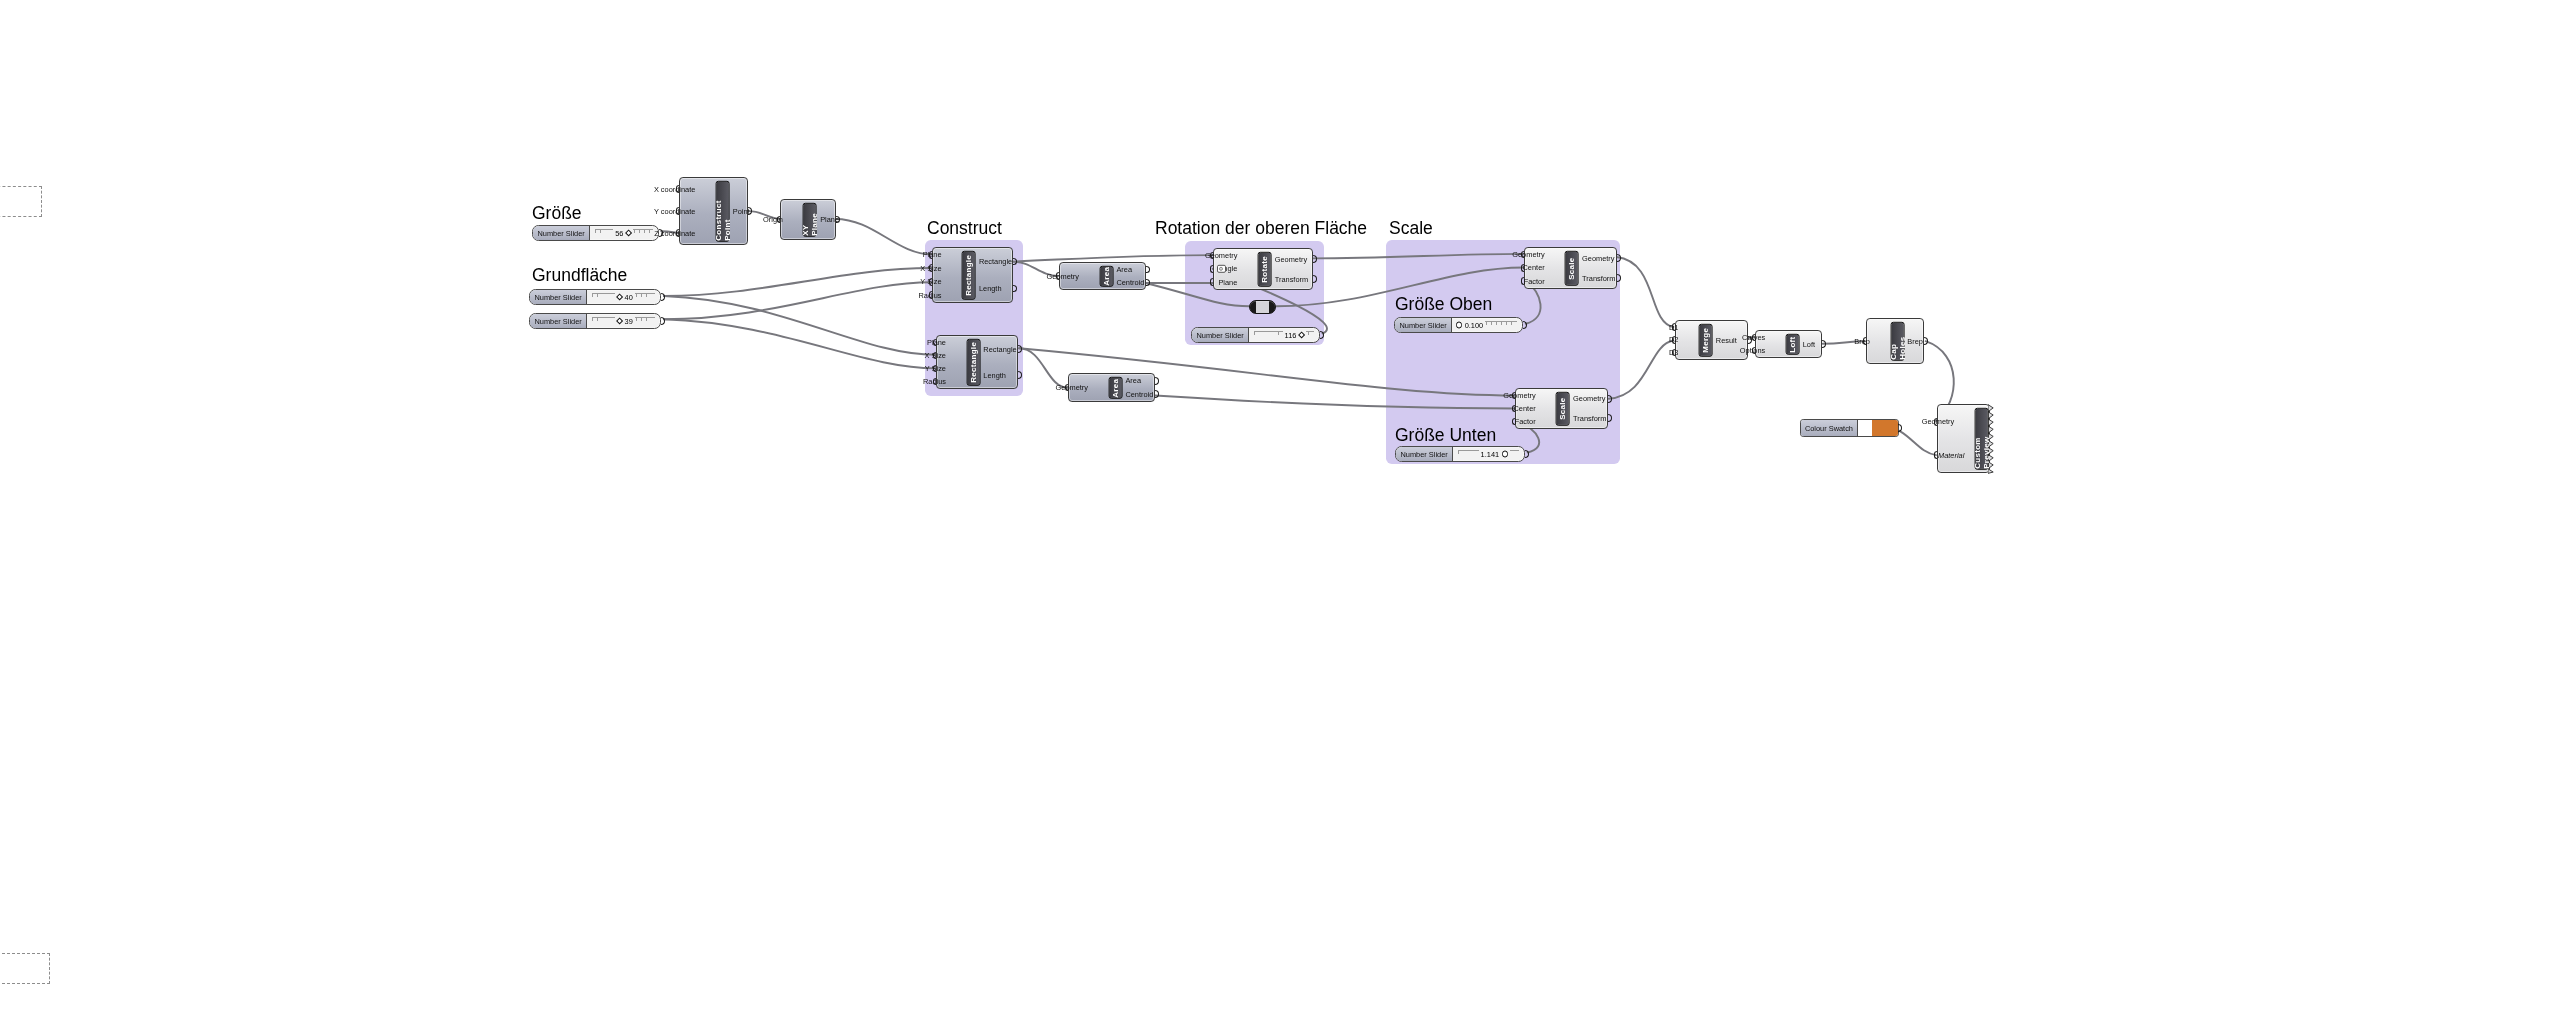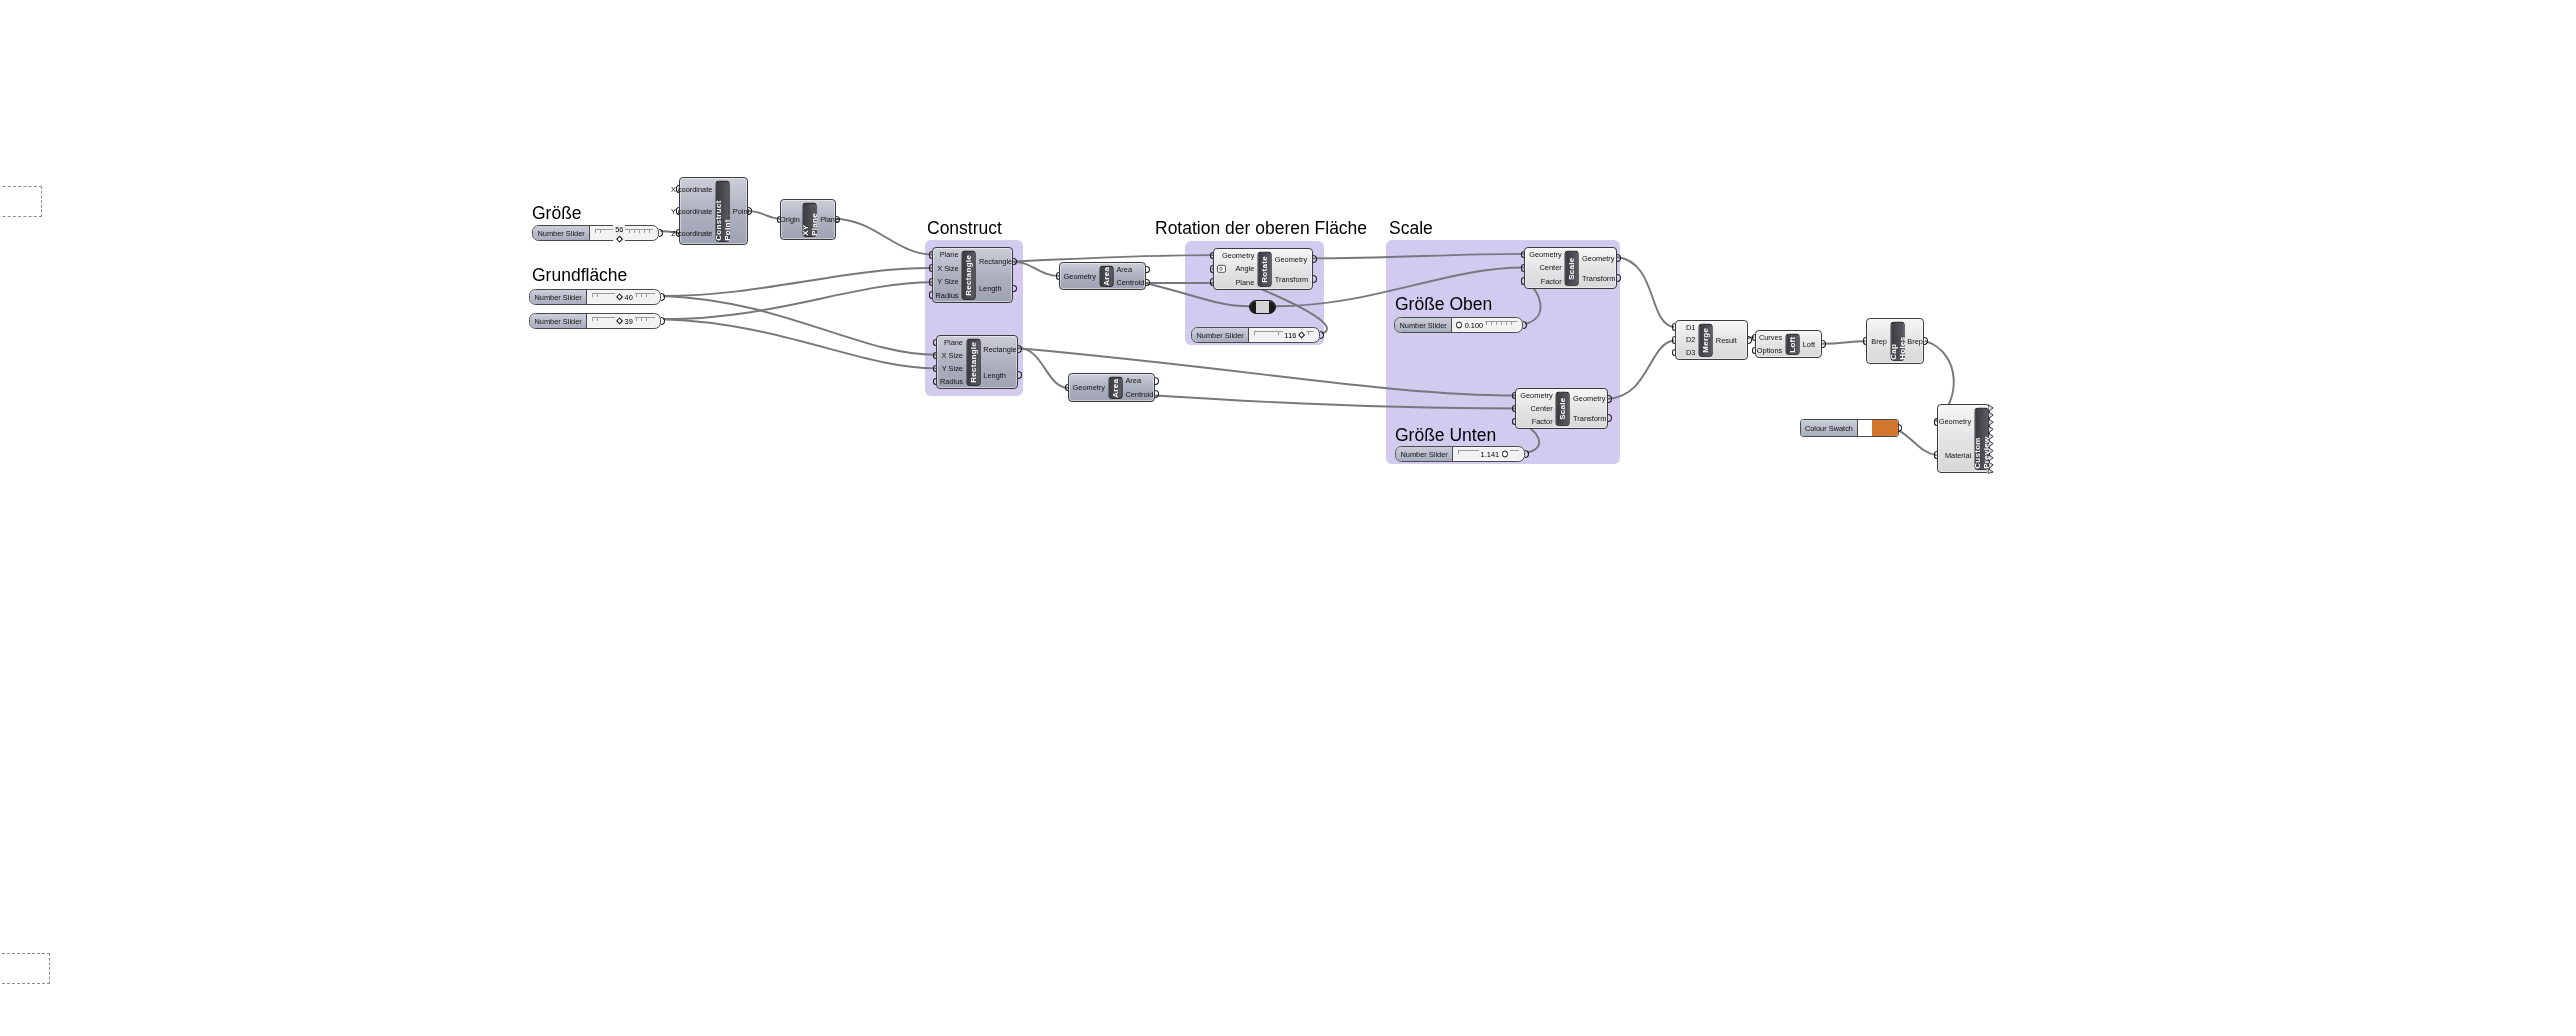--- a/index.html
+++ b/index.html
@@ -15,21 +15,21 @@
   
   .comp{position:absolute;z-index:3;display:flex;align-items:stretch;box-sizing:border-box;
         border:1px solid #3a3a3a;border-radius:3.9px;
         box-shadow:inset 0 0 0 1px rgba(255,255,255,.45);}
   .comp.dark{background:linear-gradient(180deg,#CBCED8 0%,#ABAFBE 55%,#9EA2B2 100%);}
   .comp.light{background:linear-gradient(180deg,#F6F6F6 0%,#E3E3E5 55%,#D8D8DA 100%);}
   .ins,.outs{display:flex;flex-direction:column;justify-content:space-around;min-width:0;}
   .ins{flex:1.25;} .outs{flex:1;}
   .port{position:relative;display:flex;align-items:center;font-size:7.4px;color:#111;
         white-space:nowrap;}
-  .port.in{justify-content:flex-end;padding-right:3px;}
+  .port.in{justify-content:flex-end;padding-right:20px;}
   .port.out{justify-content:flex-start;padding-left:2.6px;}
   .jin,.jout{position:absolute;top:50%;transform:translateY(-50%);width:3.9px;height:7.8px;
         border:1.3px solid #1c1c1c;box-sizing:border-box;background:transparent;}
   .jin{left:-4.5px;border-right:none;border-radius:4.5px 0 0 4.5px;}
   .jout{right:-4.5px;border-left:none;border-radius:0 4.5px 4.5px 0;}
   .plate{align-self:center;margin:0 0.6px;height:calc(100% - 5.2px);width:13.6px;box-sizing:border-box;
         background:linear-gradient(90deg,#5A5A62,#3B3B41);border:1px solid #121212;border-radius:2.6px;
         color:#fff;font-weight:bold;font-size:8px;letter-spacing:0.3px;
         display:flex;align-items:center;justify-content:center;
         writing-mode:vertical-rl;transform:rotate(180deg);}
@@ -111,21 +111,21 @@
   <div class="title" style="left:927px;top:218px;">Construct</div>
   <div class="title" style="left:1155px;top:218px;">Rotation der oberen Fläche</div>
   <div class="title" style="left:1389px;top:218px;">Scale</div>
   <div class="title" style="left:1395px;top:294px;">Größe Oben</div>
   <div class="title" style="left:1395px;top:425px;">Größe Unten</div>
 
   <div class="slider" style="left:532px;top:225px;width:127px;">
     <div class="s-label">Number Slider</div>
     <div class="s-val">
         <div class="ruler"></div>
-      <span class="s-text" style="left:34%;flex-direction:column;">
+      <span class="s-text" style="left:34%;">
           <span>56</span>
           <span class="knob-d"></span>
         </span>
     </div>
       <span class="jout"></span>
   </div>
 
   <div class="slider" style="left:529px;top:289px;width:132px;">
     <div class="s-label">Number Slider</div>
     <div class="s-val">
@@ -479,21 +479,21 @@
 
   <div class="comp light" style="left:1937px;top:404px;width:53px;height:69px;">
     <svg class="zigzag" width="6.5" height="70" viewBox="0 0 10 108">
       <path d="M0,1 L8,6 L0,12 L8,17 L0,23 L8,28 L0,34 L8,39 L0,45 L8,50 L0,56 L8,61 L0,67 L8,72 L0,78 L8,83 L0,89 L8,94 L0,100 L8,105 L0,107 Z" fill="#DCDCDE" stroke="#3a3a3a" stroke-width="1.5"></path>
     </svg>
     <div class="ins" style="flex:2;">
       <div class="port in" style="justify-content:flex-end;">
           <span class="jin"></span>
           <span>Geometry</span>
         </div>
-      <div class="port in" style="justify-content:flex-end;">
+      <div class="port in" style="justify-content:flex-start;font-style:italic;">
           <span class="jin"></span>
           <span>Material</span>
         </div>
     </div>
     <div class="plate">Custom Preview</div>
   </div>
 
   <div class="relay" style="left:1249px;top:300px;width:27px;height:13.6px;"></div>
 
   <div class="swatch" style="left:1800px;top:419px;">

